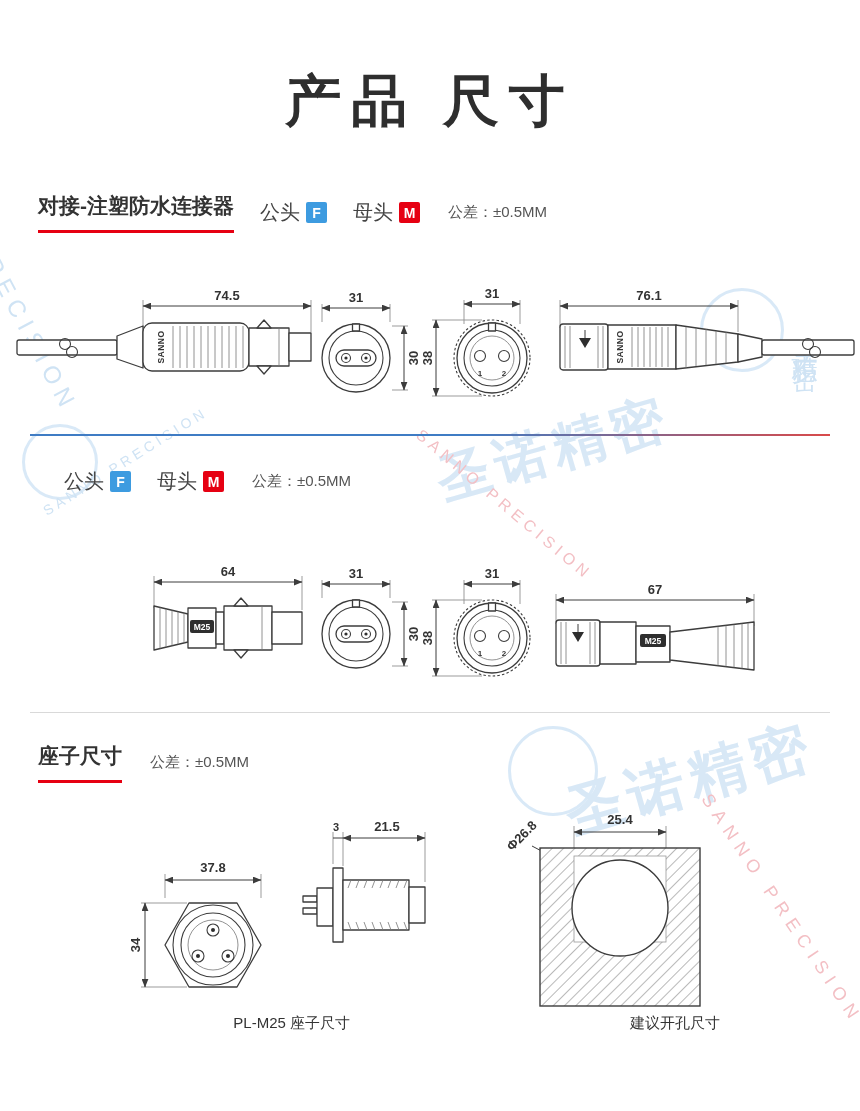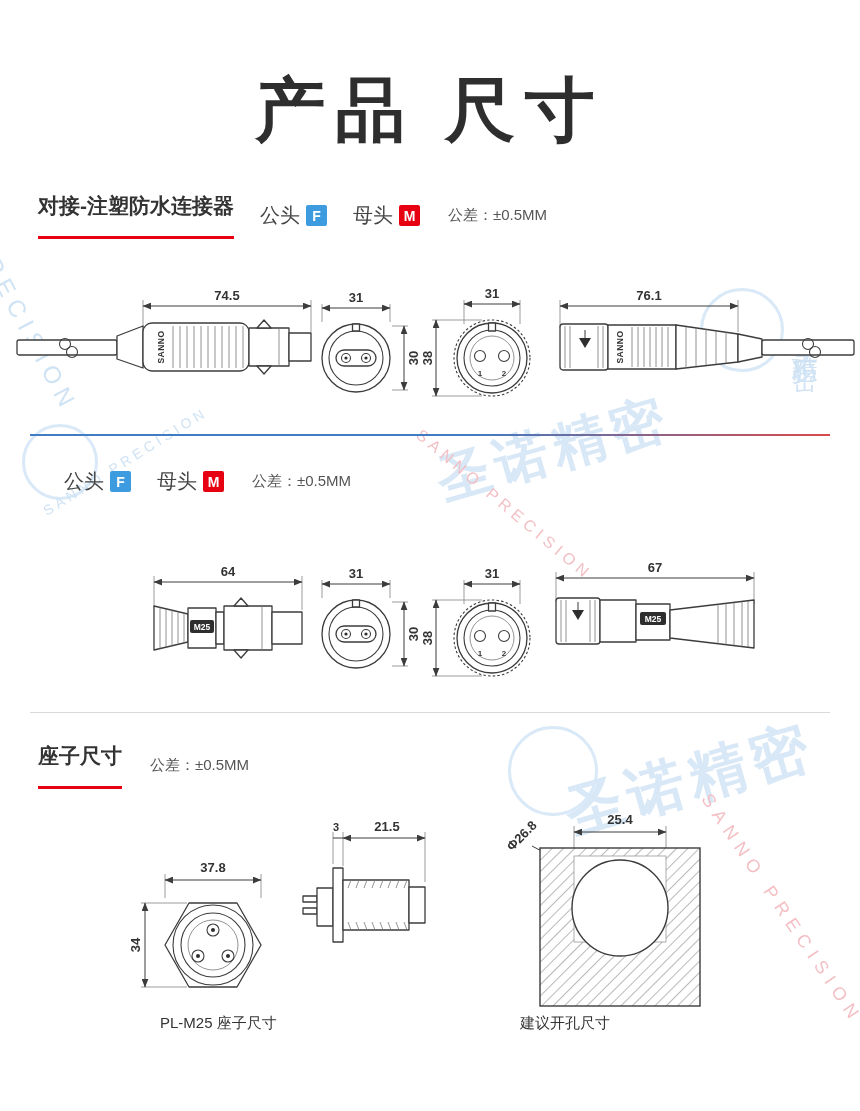--- a/index.html
+++ b/index.html
@@ -3,36 +3,36 @@
 <meta charset="utf-8">
 <style>
   html,body{margin:0;padding:0;background:#ffffff;}
   body{font-family:"Liberation Sans","DejaVu Sans",sans-serif;color:#333;}
   .page{position:relative;width:860px;height:1111px;margin:0 auto;background:#fff;overflow:hidden;}
   .layer{position:absolute;left:0;top:0;width:100%;height:100%;}
   .wm{position:absolute;pointer-events:none;transform-origin:left top;white-space:nowrap;}
   .wm-ring{position:absolute;border:3px solid #cfe4f5;border-radius:50%;opacity:.8;}
   .content{position:relative;z-index:1;}
   .page-title{position:absolute;left:0;top:64px;width:100%;text-align:center;
-    font-size:70px;font-weight:800;letter-spacing:10px;color:#2e2e2e;}
+    font-size:56px;font-weight:800;letter-spacing:10px;color:#2e2e2e;}
   .sec-header{position:absolute;left:38px;display:flex;align-items:center;}
-  .sec-title{font-size:21px;font-weight:800;color:#333;padding-bottom:16px;}
+  .sec-title{font-size:21px;font-weight:800;color:#333;padding-bottom:10px;}
   .red-u{border-bottom:3px solid #e60012;}
   .blue-u{border-bottom:3px solid #2456a6;}
   .conn-label{font-size:20px;color:#444;margin-left:26px;}
   .badge{display:inline-flex;align-items:center;justify-content:center;width:21px;height:21px;
     margin-left:6px;border-radius:2px;color:#fff;font-size:14px;font-weight:800;}
   .badge.f{background:#3d9be0;}
   .badge.m{background:#e60012;}
   .tol{font-size:15px;color:#555;margin-left:28px;}
   .drawing{position:absolute;}
   .divider{position:absolute;left:30px;width:800px;}
   .divider-1{top:434px;height:2px;background:linear-gradient(90deg,#3f7cc4 0%,#3f7cc4 55%,#d94a4a 100%);}
   .divider-2{top:712px;height:1px;background:#d9d9d9;}
-  .caption{position:absolute;font-size:15px;color:#333;text-align:left;}
+  .caption{position:absolute;font-size:15px;color:#333;text-align:right;}
   svg{overflow:visible;display:block;}
   svg text{font-family:"Liberation Sans","DejaVu Sans",sans-serif;font-size:13px;font-weight:700;fill:#333;}
   text.small{font-size:8.5px;letter-spacing:.5px;}
   text.tiny{font-size:8px;}
   text.wlab{fill:#fff;font-size:8.5px;}
   .ext{stroke:#909090;stroke-width:.9;}
   .dim{stroke:#3c3c3c;stroke-width:1;}
   .part{fill:#fff;stroke:#3c3c3c;stroke-width:1.3;stroke-linejoin:round;}
   .thin{stroke:#777;stroke-width:.8;}
   .ln{fill:none;stroke:#3c3c3c;stroke-width:1.1;}
@@ -304,21 +304,21 @@
         </g>
         <g>
           <line class="ext" x1="62" y1="54" x2="12" y2="54"></line>
             <line class="ext" x1="62" y1="130" x2="12" y2="130"></line>
           <line class="dim" x1="16" y1="54" x2="16" y2="130" marker-start="url(#arr)" marker-end="url(#arr)"></line>
           <text transform="rotate(-90 8 92)" x="8" y="96" text-anchor="middle">38</text>
         </g>
       </svg>
     </div>
 
-    <div class="drawing" style="left:548px;top:546px;">
+    <div class="drawing" style="left:548px;top:568px;">
       <svg width="215" height="150" viewBox="0 0 215 150">
         <g>
           <line class="ext" x1="8" y1="26" x2="8" y2="56"></line>
             <line class="ext" x1="206" y1="26" x2="206" y2="58"></line>
           <line class="dim" x1="8" y1="32" x2="206" y2="32" marker-start="url(#arr)" marker-end="url(#arr)"></line>
           <text x="107" y="26" text-anchor="middle">67</text>
         </g>
         <g>
           <rect class="part" x="8" y="52" width="44" height="46" rx="3"></rect>
           <line class="thin" x1="13" y1="54" x2="13" y2="96"></line>

